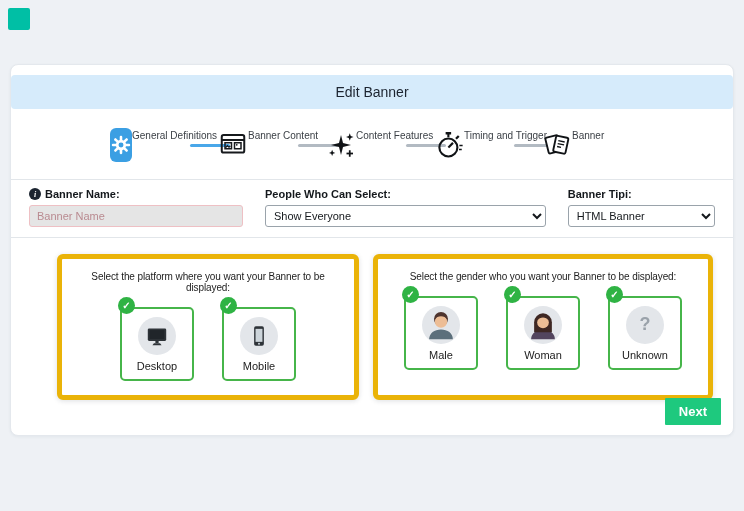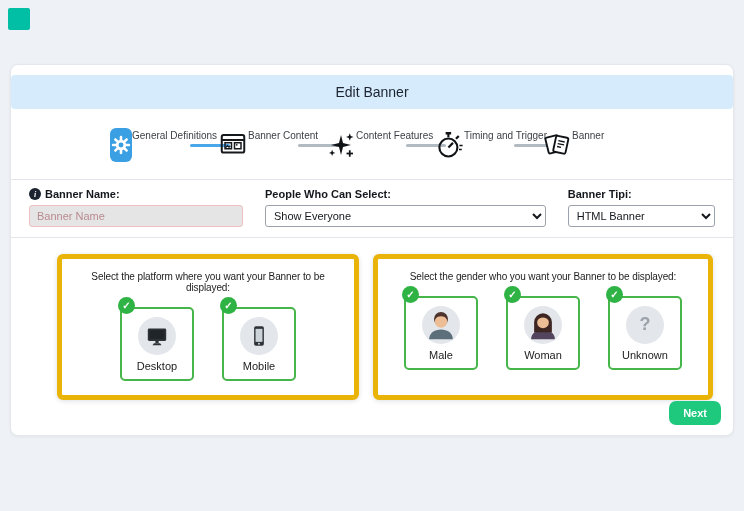--- a/index.html
+++ b/index.html
@@ -83,22 +83,22 @@
   }
   .avatar {
     width:38px; height:38px; border-radius:50%; background:#e3e6ea;
     display:flex; align-items:center; justify-content:center; overflow:hidden;
   }
   .olabel { font-size:11px; color:#222; }
   .qmark { font-size:18px; font-weight:bold; color:#9aa2aa; }
   
   .next-btn {
     position:absolute; right:12px; bottom:10px;
-    background:#1ec97e; color:#fff; border:none; border-radius:7px;
-    padding:6px 14px; font-size:11px; font-weight:bold; cursor:pointer;
+    background:#1ec97e; color:#fff; border:none; border-radius:1px;
+    padding:6px 14px; font-size:13px; font-weight:bold; cursor:pointer;
     font-family:"Liberation Sans", sans-serif;
   }
 </style>
 </head>
 <body>
 
 <div class="corner-logo"></div>
 
 <div class="card">
 

